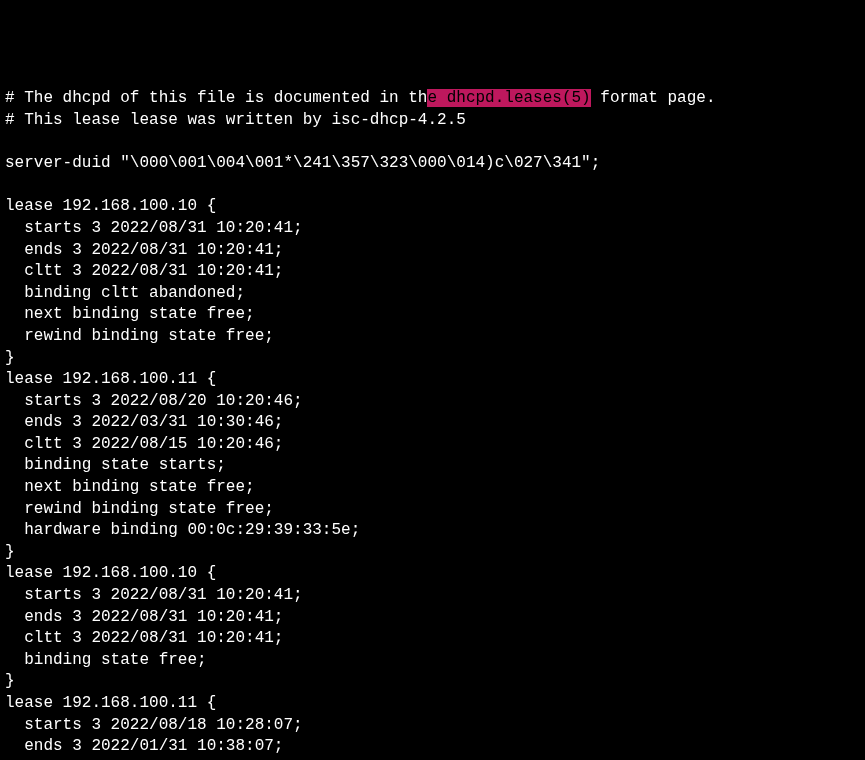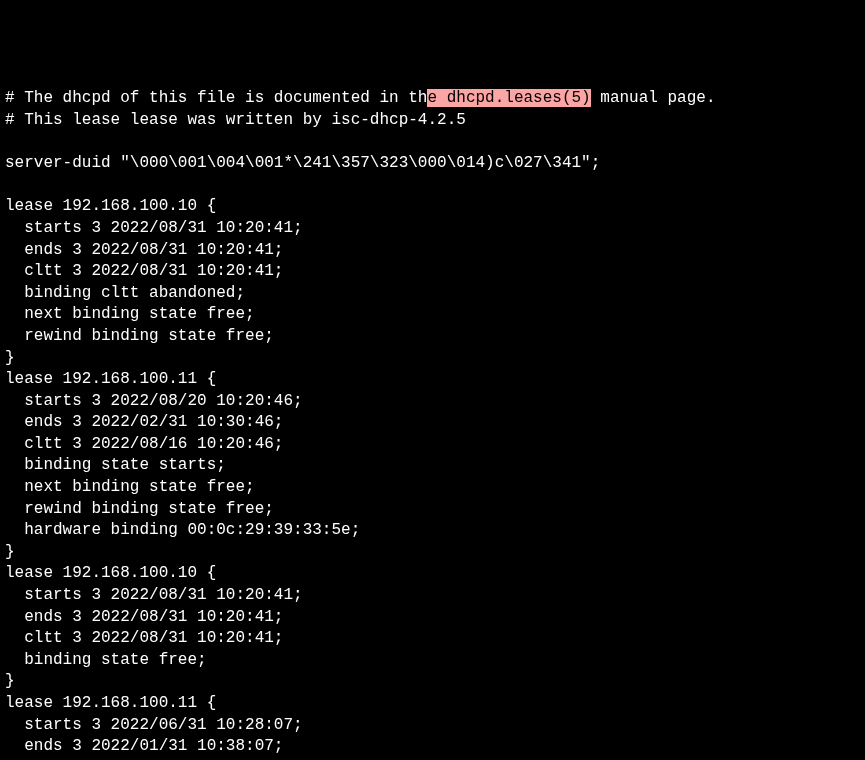--- a/index.html
+++ b/index.html
@@ -16,59 +16,59 @@
       width: 865px;
       height: 760px;
       padding: 2px 5px;
       overflow: hidden;
       white-space: pre;
     }
     .terminal-content {
       white-space: pre;
     }
     .selected {
-      background-color: #fca5a5;
+      background-color: #be185d;
       color: #000000;
     }
   </style>
 </head>
 <body>
 
 
 
-<div class="terminal-content"><span># The dhcpd of this file is documented in th</span><span class="selected">e dhcpd.leases(5)</span><span> manual page.</span>
+<div class="terminal-content"><span># The dhcpd of this file is documented in th</span><span class="selected">e dhcpd.leases(5)</span><span> format page.</span>
 <span># This lease lease was written by isc-dhcp-4.2.5</span>
 <span></span>
 <span>server-duid "\000\001\004\001*\241\357\323\000\014)c\027\341";</span>
 <span></span>
 <span>lease 192.168.100.10 {</span>
 <span>  starts 3 2022/08/31 10:20:41;</span>
 <span>  ends 3 2022/08/31 10:20:41;</span>
 <span>  cltt 3 2022/08/31 10:20:41;</span>
 <span>  binding cltt abandoned;</span>
 <span>  next binding state free;</span>
 <span>  rewind binding state free;</span>
 <span>}</span>
 <span>lease 192.168.100.11 {</span>
 <span>  starts 3 2022/08/20 10:20:46;</span>
-<span>  ends 3 2022/02/31 10:30:46;</span>
-<span>  cltt 3 2022/08/16 10:20:46;</span>
+<span>  ends 3 2022/03/31 10:30:46;</span>
+<span>  cltt 3 2022/08/15 10:20:46;</span>
 <span>  binding state starts;</span>
 <span>  next binding state free;</span>
 <span>  rewind binding state free;</span>
 <span>  hardware binding 00:0c:29:39:33:5e;</span>
 <span>}</span>
 <span>lease 192.168.100.10 {</span>
 <span>  starts 3 2022/08/31 10:20:41;</span>
 <span>  ends 3 2022/08/31 10:20:41;</span>
 <span>  cltt 3 2022/08/31 10:20:41;</span>
 <span>  binding state free;</span>
 <span>}</span>
 <span>lease 192.168.100.11 {</span>
-<span>  starts 3 2022/06/31 10:28:07;</span>
+<span>  starts 3 2022/08/18 10:28:07;</span>
 <span>  ends 3 2022/01/31 10:38:07;</span>
 <span>  cltt 3 2022/08/31 10:28:07;</span>
 
 
 
 </div>
 
 
 
 

